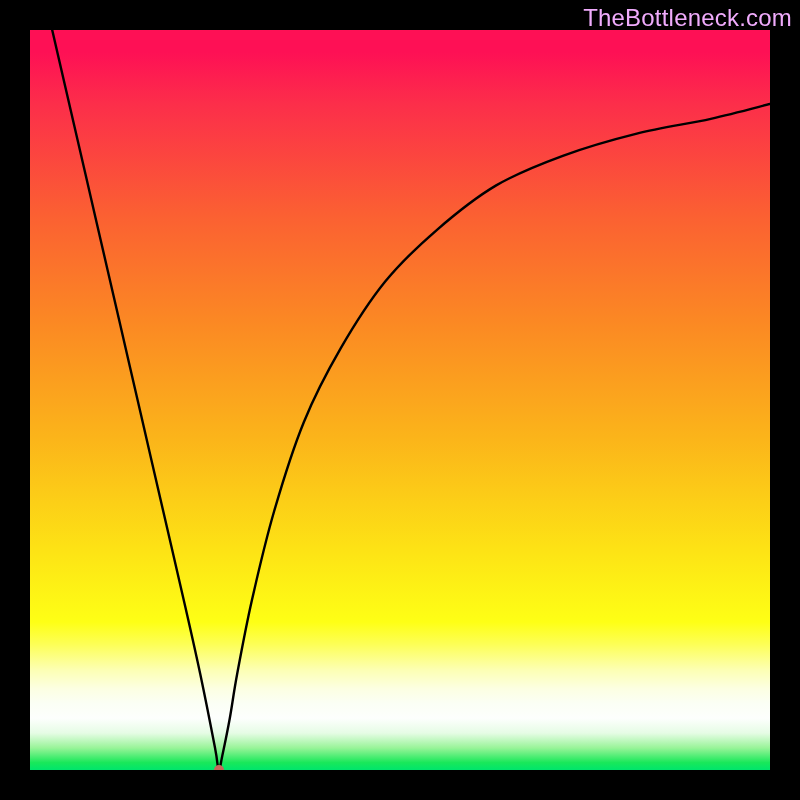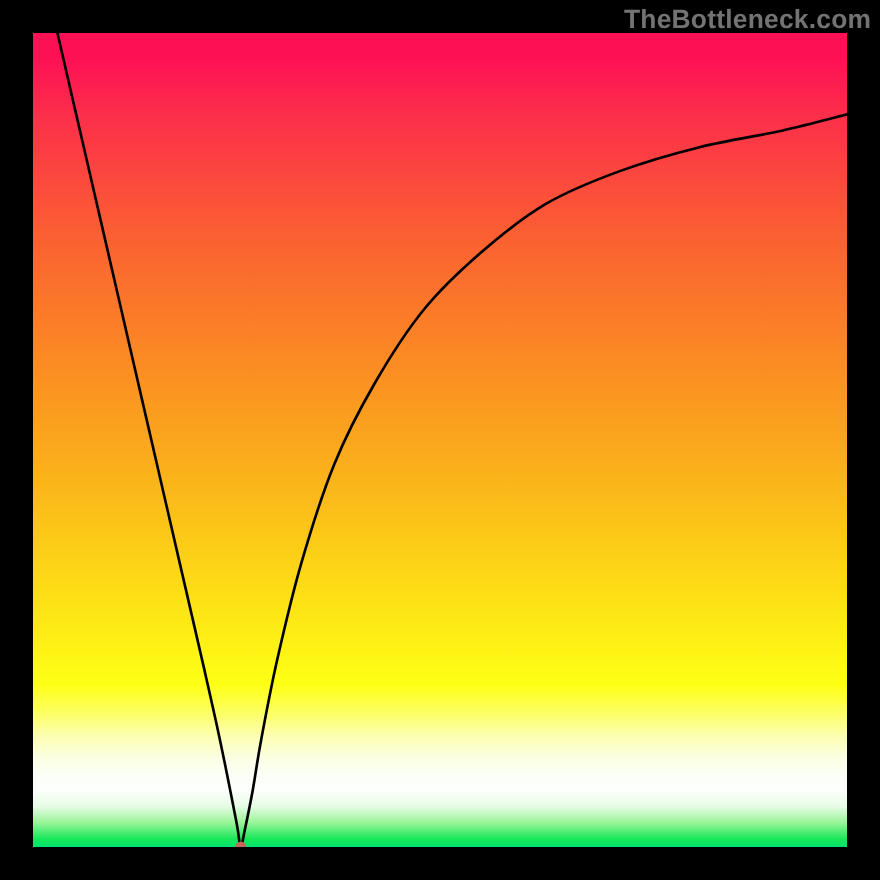--- a/index.html
+++ b/index.html
@@ -14,23 +14,23 @@
   .frame {
     position: relative;
     width: 800px;
     height: 800px;
     background: #000;
   }
   .watermark {
     position: absolute;
     right: 8px;
     top: 4px;
-    color: #737373;
+    color: #f0abfc;
     font-size: 24px;
-    font-weight: 700;
+    font-weight: 400;
     letter-spacing: 0.2px;
     z-index: 10;
   }
   .plot-area {
     position: absolute;
     left: 30px;
     top: 30px;
     width: 740px;
     height: 740px;
     overflow: hidden;

